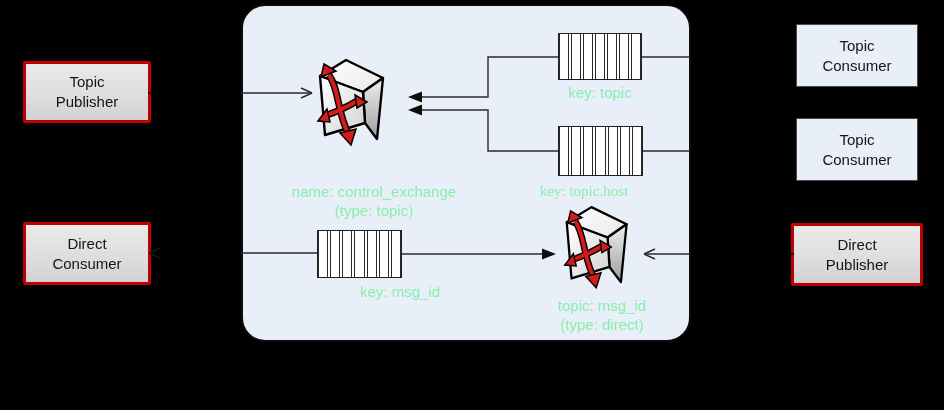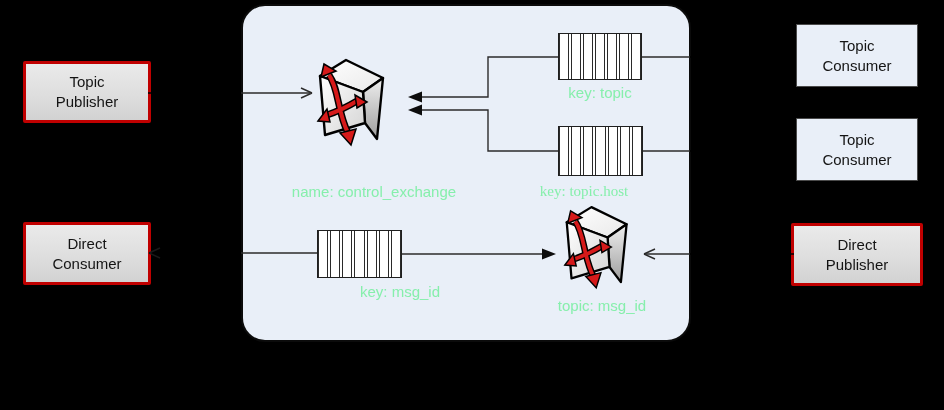--- a/index.html
+++ b/index.html
@@ -127,20 +127,21 @@
       <path d="M12,60 C24,56 32,52 42,46" fill="none" stroke="#d61a1a" stroke-width="4"></path>
       <polygon points="9,9 6,22 21,16" fill="#d61a1a" stroke="#000" stroke-width="1.5"></polygon>
       <polygon points="36,90 25,78 41,74" fill="#d61a1a" stroke="#000" stroke-width="1.5"></polygon>
       <polygon points="3,66 12,54 15,67" fill="#d61a1a" stroke="#000" stroke-width="1.5"></polygon>
       <polygon points="52,47 40,40 42,53" fill="#d61a1a" stroke="#000" stroke-width="1.5"></polygon>
     </g>
   </svg>
 </div>
 <div class="abs lbl" style="left:264px;top:150px;width:220px;margin-top:32px;">
   <div>name: control_exchange</div>
+  <div>(type: topic)</div>
 </div>
 
 <div class="abs icon-wrap" style="left:562px;top:202px;width:76px;height:90px;">
   <svg width="76" height="90" viewBox="0 0 80 94">
     <g stroke="#000" stroke-width="2.4" stroke-linejoin="round">
       <polygon points="5,21 31,5 68,23 48,37" fill="url(#gTop)"></polygon>
       <polygon points="48,37 68,23 62,84 50,68" fill="url(#gSide)"></polygon>
       <polygon points="5,21 48,37 50,68 10,80" fill="url(#gFront)"></polygon>
     </g>
     <g>
@@ -150,20 +151,21 @@
       <path d="M12,60 C24,56 32,52 42,46" fill="none" stroke="#d61a1a" stroke-width="4"></path>
       <polygon points="9,9 6,22 21,16" fill="#d61a1a" stroke="#000" stroke-width="1.5"></polygon>
       <polygon points="36,90 25,78 41,74" fill="#d61a1a" stroke="#000" stroke-width="1.5"></polygon>
       <polygon points="3,66 12,54 15,67" fill="#d61a1a" stroke="#000" stroke-width="1.5"></polygon>
       <polygon points="52,47 40,40 42,53" fill="#d61a1a" stroke="#000" stroke-width="1.5"></polygon>
     </g>
   </svg>
 </div>
 <div class="abs lbl" style="left:492px;top:296px;width:220px;">
   <div>topic: msg_id</div>
+  <div>(type: direct)</div>
 </div>
 
 <svg id="overlay" class="abs">
 
   <path d="M148,93 H241" stroke="#000" stroke-width="1.4" fill="none"></path>
   <path d="M241,93 H310" stroke="#2b2b2b" stroke-width="1.4" fill="none"></path>
   <path d="M312,93 L301,88 M312,93 L301,98" stroke="#2b2b2b" stroke-width="1.4" fill="none"></path>
 
   <path d="M558,57 H488 V97 H422" stroke="#2b2b2b" stroke-width="1.4" fill="none"></path>
   <polygon points="408,97 422,91.5 422,102.5" fill="#0d0d0d"></polygon>

